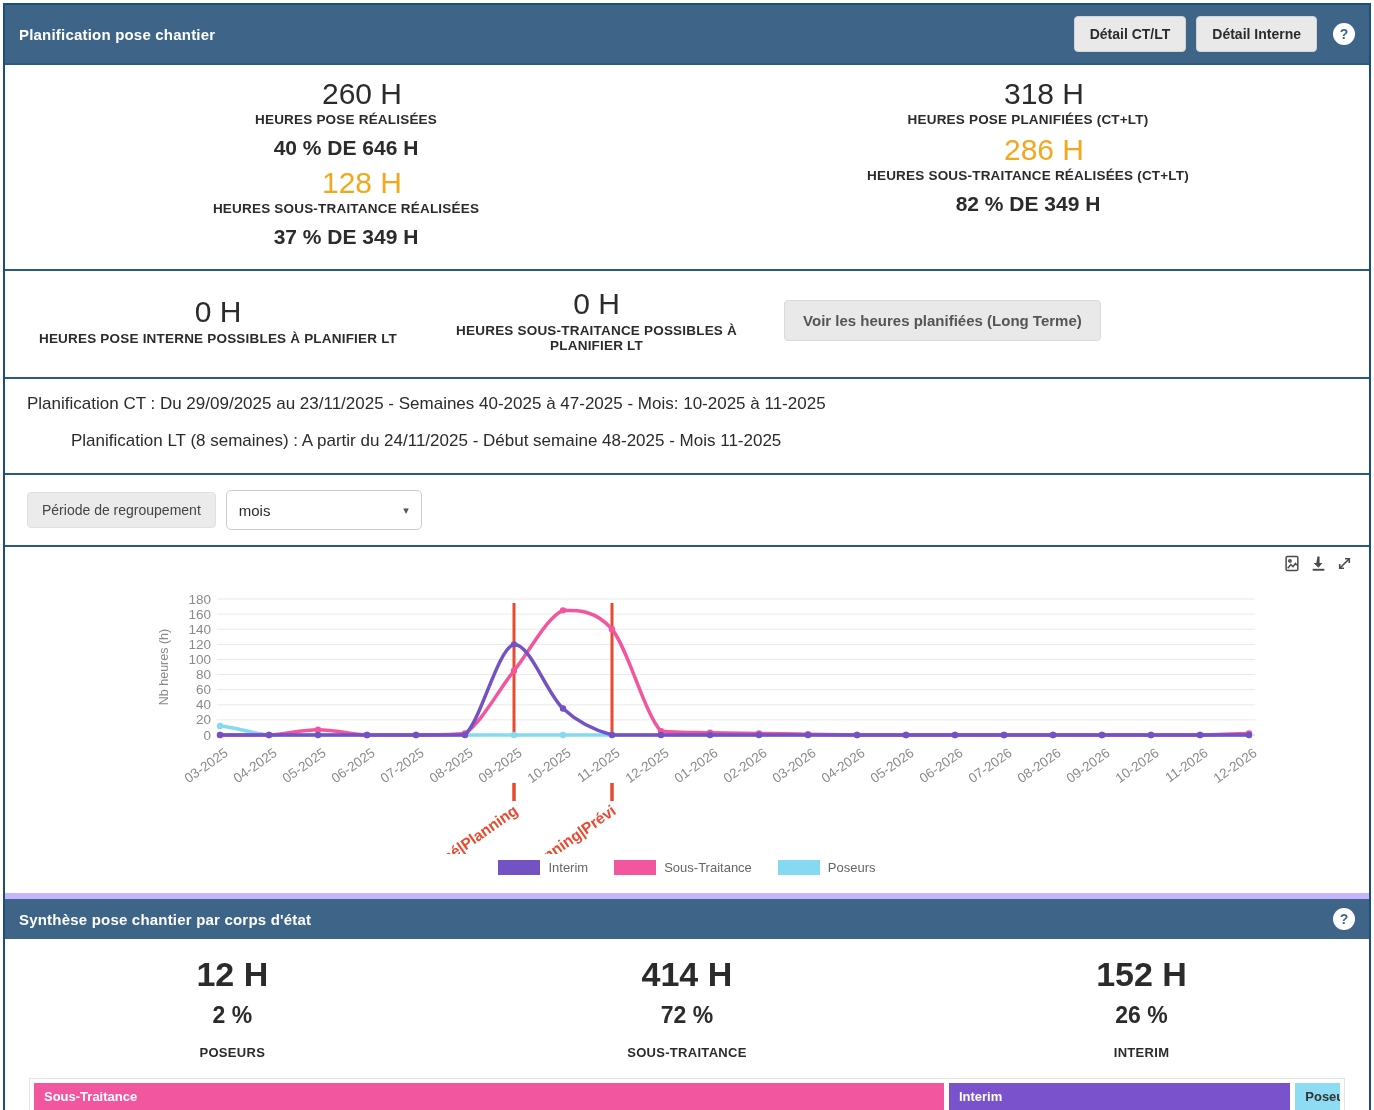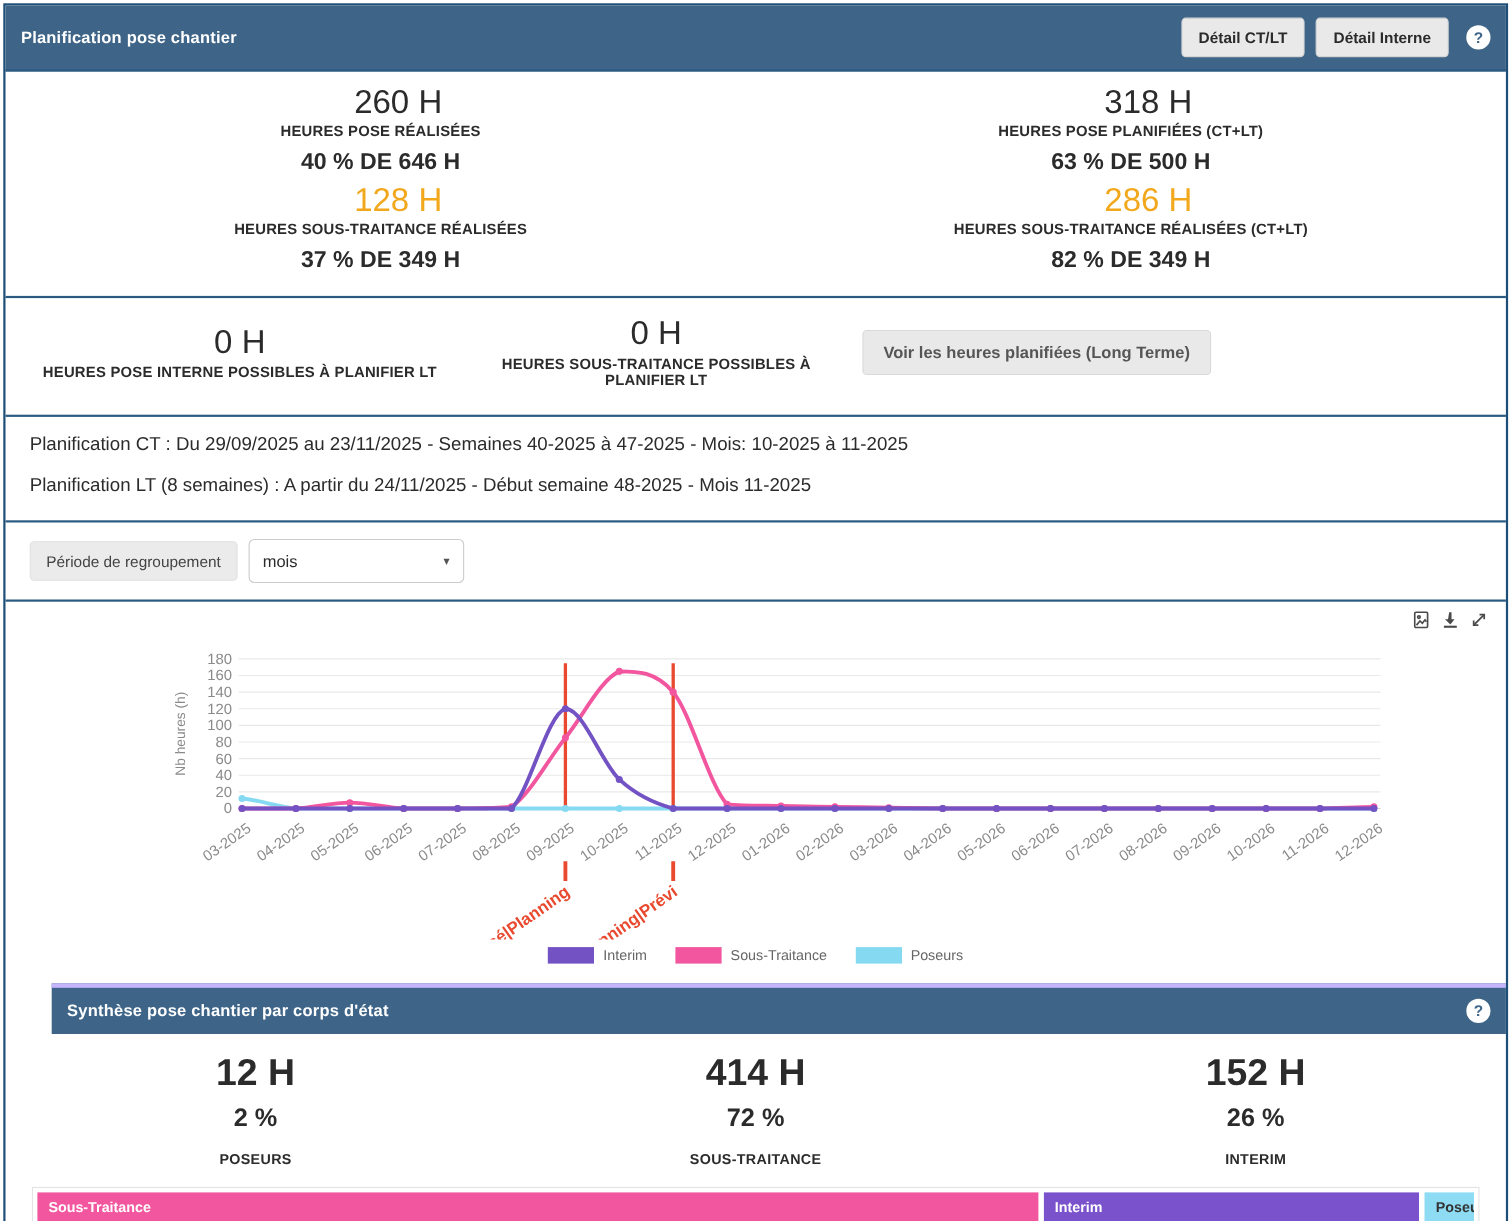--- a/index.html
+++ b/index.html
@@ -2,21 +2,21 @@
 <html><head>
 <meta charset="utf-8">
 <style>
   html,body{margin:0;padding:0;background:#fff;}
   body{width:1374px;height:1110px;font-family:"Liberation Sans","DejaVu Sans",sans-serif;color:#2b2b2b;box-sizing:border-box;}
   *{box-sizing:border-box;}
   .page{margin:3px;border:2px solid #1d4e77;background:#fff;}
   
   .blue-bar{background:#3e6588;color:#fff;display:flex;align-items:center;padding:0 14px;}
   .blue-bar.top{height:60px;border-bottom:2px solid #2a5a82;gap:14px;}
-  .blue-bar.mid{height:46px;border-top:4px solid #c4b5fd;margin-left:42px;}
+  .blue-bar.mid{height:46px;border-top:6px solid #c4b5fd;}
   .bar-title{font-size:15px;font-weight:bold;letter-spacing:.2px;}
   .bar-right{margin-left:auto;display:flex;align-items:center;gap:10px;}
   .hdr-btn{background:#e9e9e9;color:#2b2b2b;border:1px solid #d4d4d4;border-radius:4px;font-size:14px;font-weight:600;padding:9px 15px;font-family:inherit;cursor:pointer;text-align:right;}
   .help-circle{width:22px;height:22px;border-radius:50%;background:#fff;color:#3e6588;font-weight:bold;font-size:14px;display:flex;align-items:center;justify-content:center;margin-left:6px;}
   
   .kpi-section{display:flex;border-bottom:2px solid #2a5a82;padding:12px 0 16px;}
   .kpi-col{width:50%;text-align:center;}
   .kpi-value{font-size:30px;font-weight:400;color:#2b2b2b;line-height:1.1;margin-left:32px;}
   .kpi-value.orange{color:#f2a81d;margin-top:6px;}
   .kpi-label{font-size:13.5px;font-weight:bold;letter-spacing:.2px;margin-top:2px;}
@@ -25,21 +25,21 @@
   .lt-section{display:flex;align-items:center;border-bottom:2px solid #2a5a82;padding:16px 12px 24px;}
   .lt-col{text-align:center;}
   .lt-col.c1{flex:0 0 30%;}
   .lt-col.c2{flex:0 0 26.5%;}
   .lt-value{font-size:30px;font-weight:400;}
   .lt-label{font-size:13.5px;font-weight:bold;letter-spacing:.2px;margin-top:2px;}
   .lt-btn{background:#e9e9e9;color:#555;border:1px solid #d9d9d9;border-radius:4px;font-size:15px;font-weight:600;padding:11px 18px;font-family:inherit;cursor:pointer;margin-left:10px;align-self:center;}
   
   .info-section{border-bottom:2px solid #2a5a82;padding:15px 22px 20px;}
   .info-line{font-size:17px;color:#2b2b2b;margin:0 0 2px;}
-  .info-line + .info-line{margin-top:17px;}
+  .info-line + .info-line{margin-top:17px;margin-left:44px;}
   
   .controls-section{border-bottom:2px solid #2a5a82;padding:15px 22px;display:flex;align-items:center;gap:10px;}
   .chip{background:#ebebeb;color:#444;border:1px solid #e0e0e0;border-radius:4px;font-size:14px;padding:9px 14px;}
   .select{width:196px;height:40px;border:1px solid #ccc;border-radius:5px;background:#fff;display:flex;align-items:center;padding:0 12px;font-size:15px;color:#2b2b2b;cursor:pointer;gap:17px;}
   .select .caret{margin-left:auto;color:#555;font-size:11px;}
   
   .chart-section{position:relative;padding:4px 10px 8px;}
   .chart-toolbar{position:absolute;top:8px;right:16px;display:flex;gap:9px;}
   .chart-toolbar svg{cursor:pointer;}
   #chart-svg-wrap{margin-top:16px;}
@@ -77,21 +77,20 @@
       <div class="kpi-value">260 H</div>
       <div class="kpi-label">HEURES POSE RÉALISÉES</div>
       <div class="kpi-pct">40 % DE 646 H</div>
       <div class="kpi-value orange">128 H</div>
       <div class="kpi-label">HEURES SOUS-TRAITANCE RÉALISÉES</div>
       <div class="kpi-pct">37 % DE 349 H</div>
     </div>
     <div class="kpi-col">
       <div class="kpi-value">318 H</div>
       <div class="kpi-label">HEURES POSE PLANIFIÉES (CT+LT)</div>
-      <div class="kpi-pct">63 % DE 500 H</div>
       <div class="kpi-value orange">286 H</div>
       <div class="kpi-label">HEURES SOUS-TRAITANCE RÉALISÉES (CT+LT)</div>
       <div class="kpi-pct">82 % DE 349 H</div>
     </div>
   </div>
 
   <div class="lt-section">
     <div class="lt-col c1">
       <div class="lt-value">0 H</div>
       <div class="lt-label">HEURES POSE INTERNE POSSIBLES À PLANIFIER LT</div>

